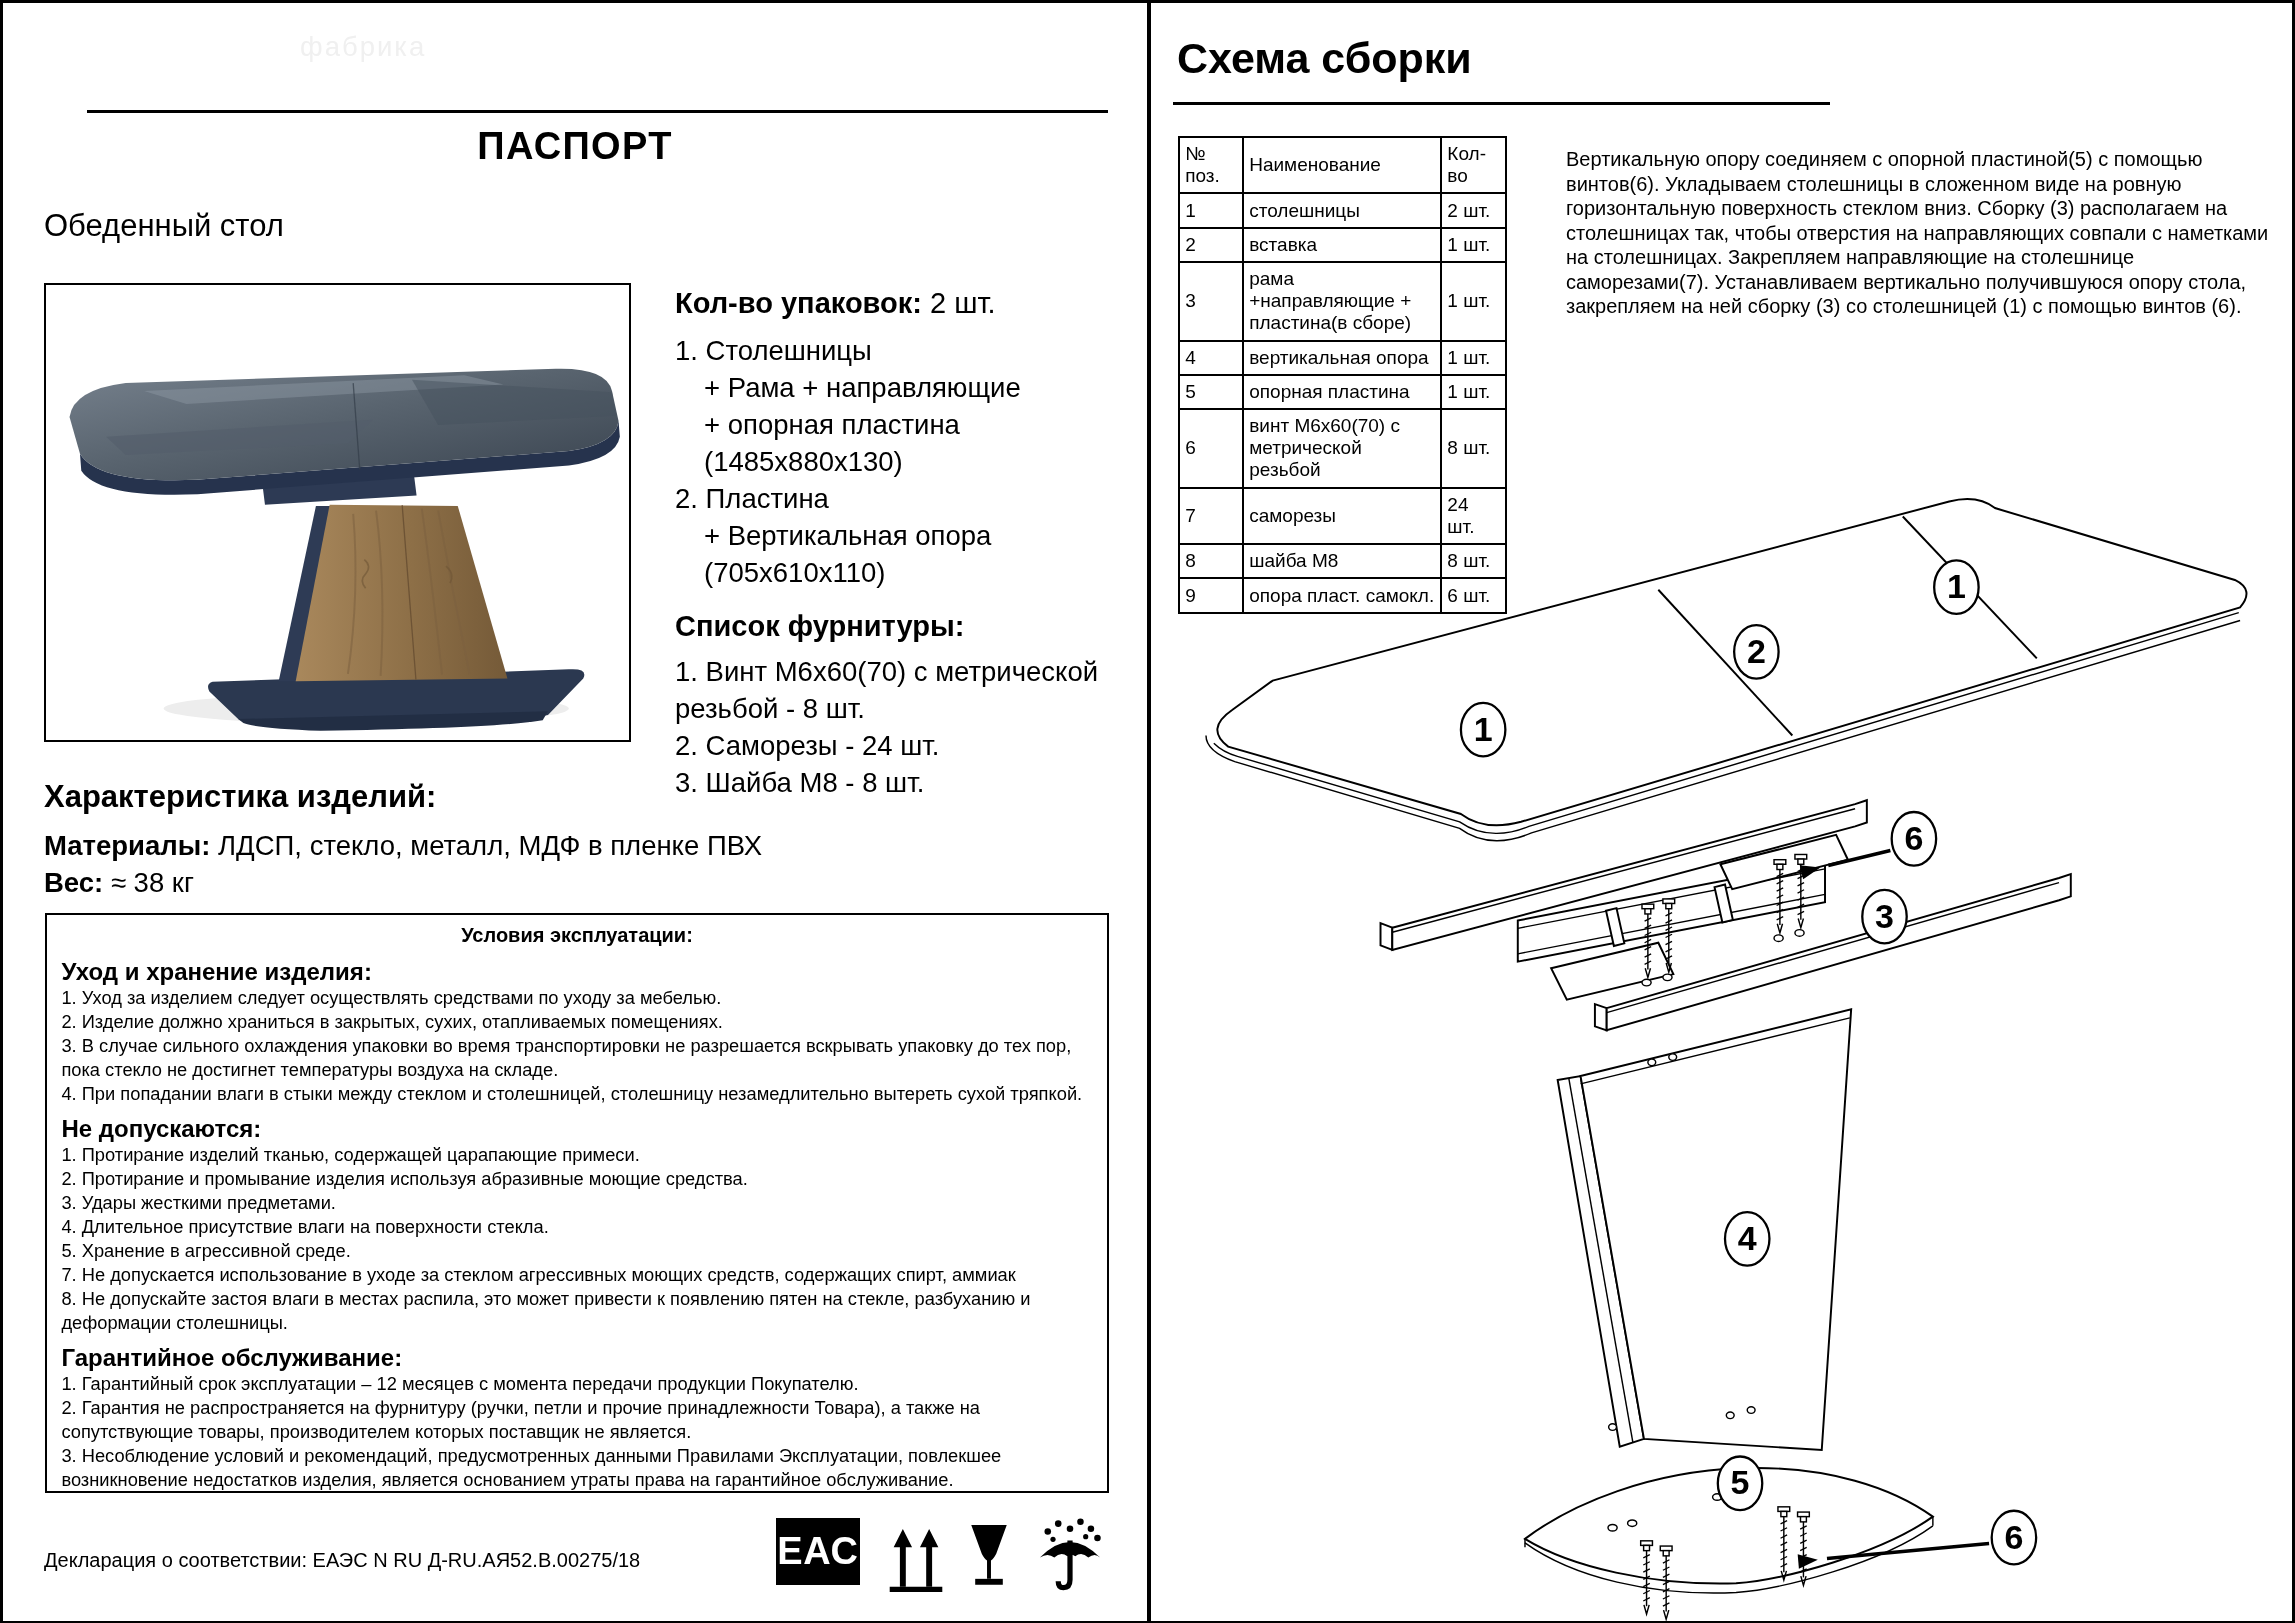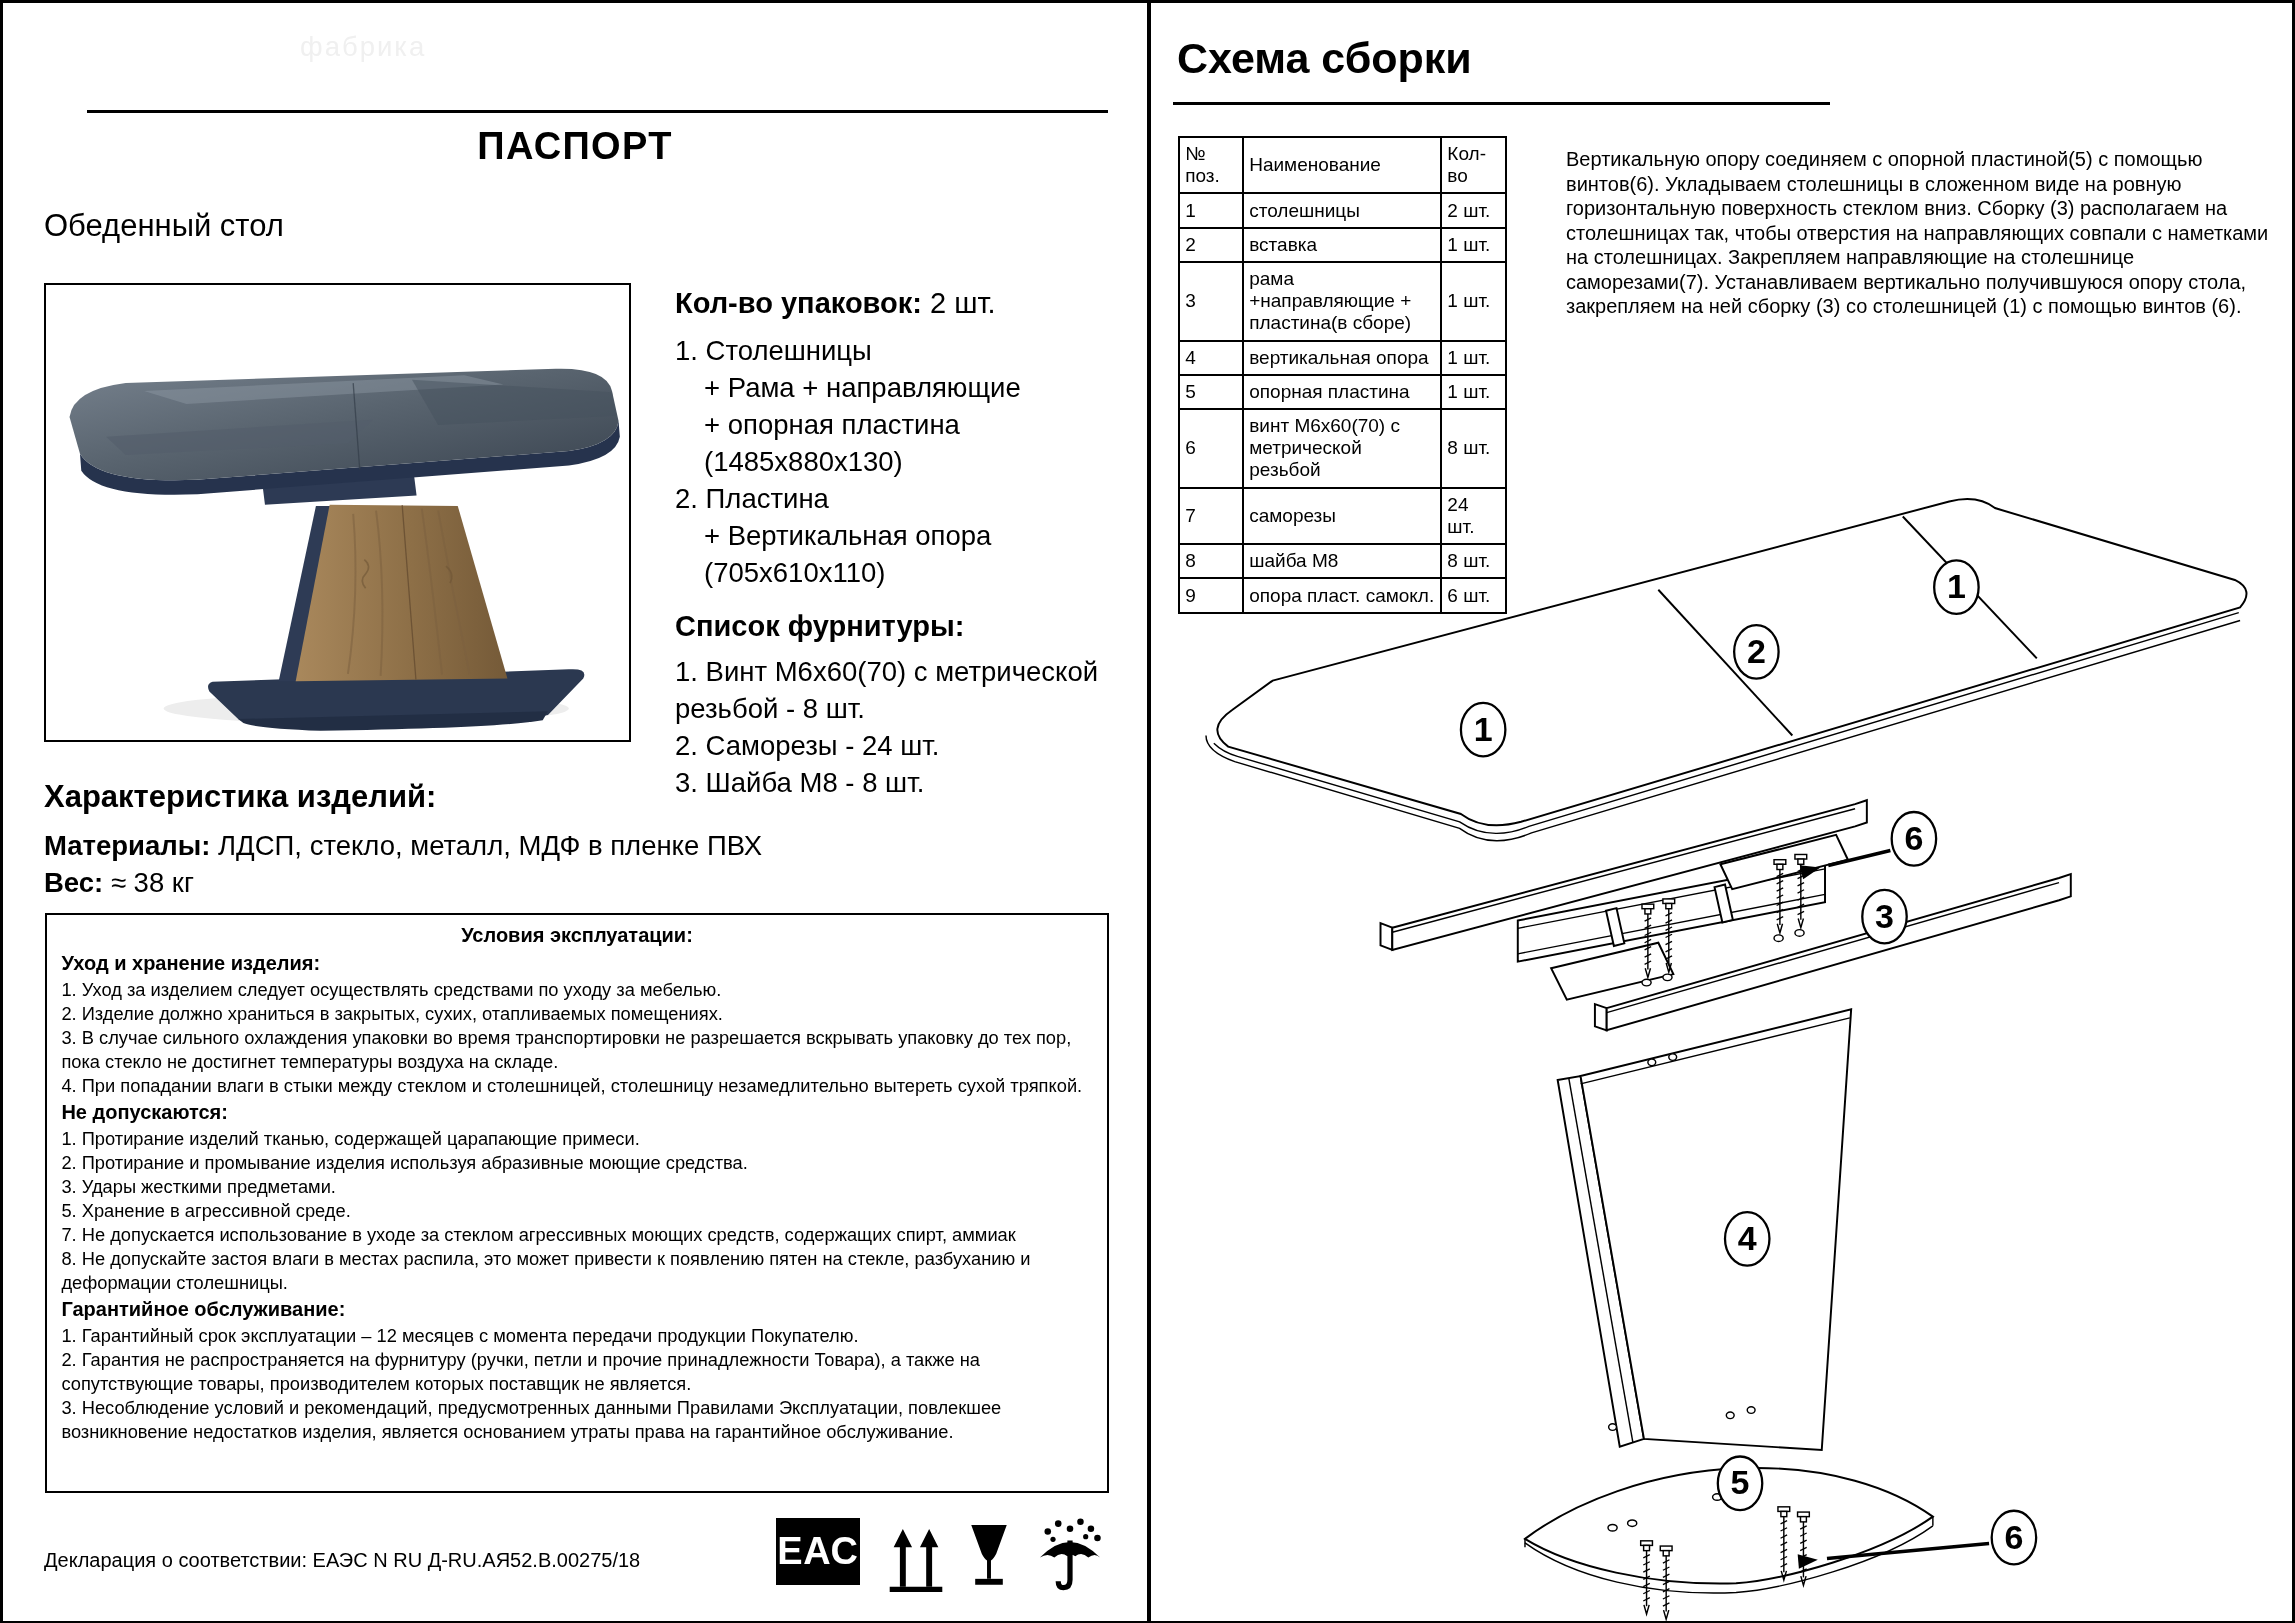--- a/index.html
+++ b/index.html
@@ -27,21 +27,21 @@
   .hw-title{font-size:29px; font-weight:bold; margin-top:19.6px; margin-bottom:9.2px;}
   .hw-item{font-size:27.5px; line-height:37px;}
 
   .char-title{left:41px; top:776px; font-size:31px; font-weight:bold;}
   .mat-line{left:41px; top:827px; font-size:27.5px;}
   .weight-line{left:41px; top:864px; font-size:27.5px;}
   .mat-line b,.weight-line b{font-weight:bold;}
 
   .cond-box{left:42px; top:910px; width:1064px; height:580px; border:2.6px solid #000; box-sizing:border-box; padding:6.5px 14.4px;}
   .cond-title{text-align:center; font-size:20px; font-weight:bold; line-height:27.5px;}
-  .cond-head{font-size:20px; font-weight:bold; line-height:29px;}
+  .cond-head{font-size:24px; font-weight:bold; line-height:29px;margin-top:8px;}
   .cond-item{font-size:18.3px; line-height:24px;}
 
   .decl-line{left:41px; top:1546px; font-size:20px;}
 
   .icon{position:absolute;}
   .eac-box{left:773px; top:1515px; width:84px; height:67px; background:#000; color:#fff;
            display:flex; align-items:center; justify-content:center; font-size:38px; font-weight:bold; letter-spacing:0.7px;}
   .icon svg{display:block;}
 
   
@@ -148,20 +148,21 @@
     <div class="cond-title">Условия эксплуатации:</div>
     <div class="cond-head">Уход и хранение изделия:</div>
     <div class="cond-item">1. Уход за изделием следует осуществлять средствами по уходу за мебелью.</div>
     <div class="cond-item">2. Изделие должно храниться в закрытых, сухих, отапливаемых помещениях.</div>
     <div class="cond-item">3. В случае сильного охлаждения упаковки во время транспортировки не разрешается вскрывать упаковку до тех пор, пока стекло не достигнет температуры воздуха на складе.</div>
     <div class="cond-item">4. При попадании влаги в стыки между стеклом и столешницей, столешницу незамедлительно вытереть сухой тряпкой.</div>
     <div class="cond-head">Не допускаются:</div>
     <div class="cond-item">1. Протирание изделий тканью, содержащей царапающие примеси.</div>
     <div class="cond-item">2. Протирание и промывание изделия используя абразивные моющие средства.</div>
     <div class="cond-item">3. Удары жесткими предметами.</div>
+    <div class="cond-item">4. Длительное присутствие влаги на поверхности стекла.</div>
     <div class="cond-item">5. Хранение в агрессивной среде.</div>
     <div class="cond-item">7. Не допускается использование в уходе за стеклом агрессивных моющих средств, содержащих спирт, аммиак</div>
     <div class="cond-item">8. Не допускайте застоя влаги в местах распила, это может привести к появлению пятен на стекле, разбуханию и деформации столешницы.</div>
     <div class="cond-head">Гарантийное обслуживание:</div>
     <div class="cond-item">1. Гарантийный срок эксплуатации  – 12 месяцев с момента передачи продукции Покупателю.</div>
     <div class="cond-item">2. Гарантия не распространяется на фурнитуру (ручки, петли и прочие принадлежности Товара), а также на сопутствующие товары, производителем которых поставщик не является.</div>
     <div class="cond-item">3. Несоблюдение условий и рекомендаций,  предусмотренных данными Правилами Эксплуатации, повлекшее возникновение недостатков изделия, является основанием утраты права на гарантийное обслуживание.</div>
   </div>
 
   <div class="abs decl-line">Декларация о соответствии: ЕАЭС N RU Д-RU.АЯ52.В.00275/18</div>

